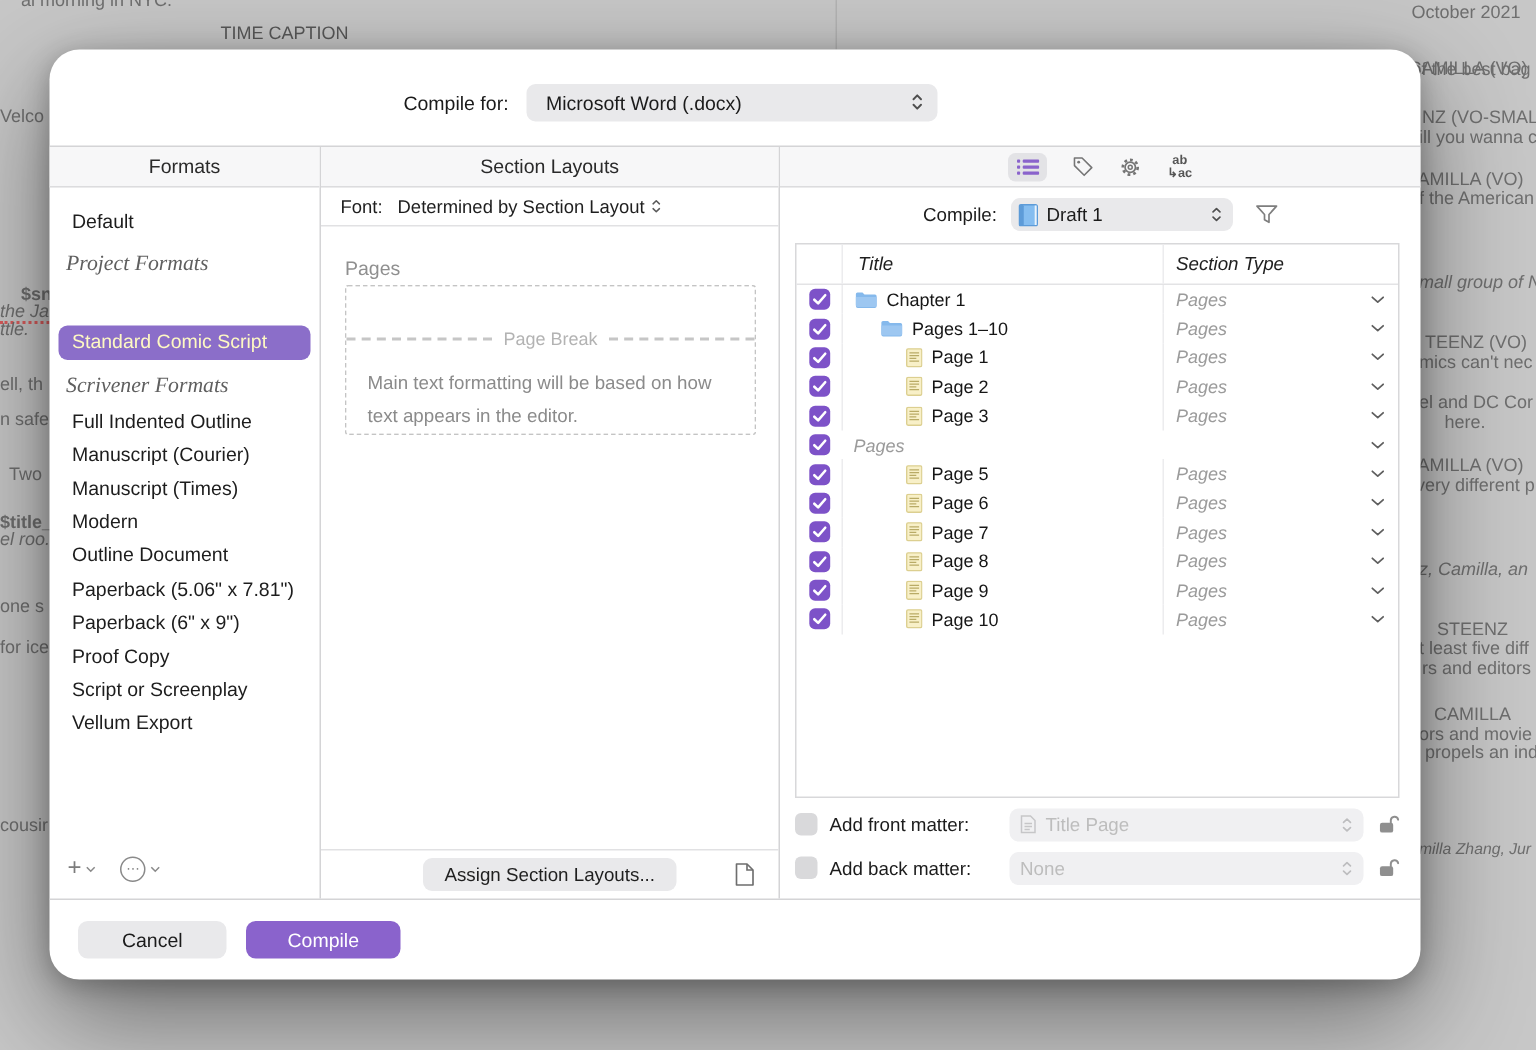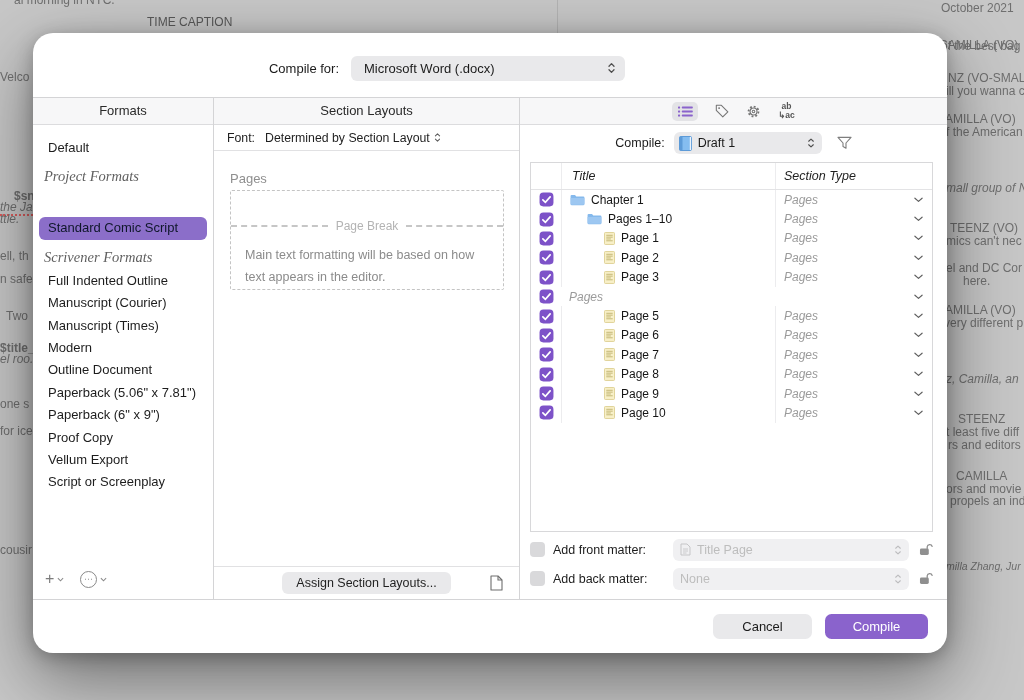--- a/index.html
+++ b/index.html
@@ -36,21 +36,21 @@
   .main{flex:1;display:flex;border-top:1px solid #d4d4d6;border-bottom:1px solid #d4d4d6;min-height:0;}
   .panel{display:flex;flex-direction:column;min-height:0;box-sizing:border-box;}
   .panel-header{height:26px;line-height:26px;flex:none;text-align:center;font-size:13px;color:#2a2a2a;background:#f7f7f8;border-bottom:1px solid #dcdcde;}
   .p-left{width:181px;border-right:1px solid #d4d4d6;}
   .p-mid{width:306px;border-right:1px solid #d4d4d6;}
   .p-right{flex:1;}
 
   
   .formats-list{flex:1;padding:12px 6px 0 6px;overflow:hidden;}
   .fmt-item{height:22.4px;line-height:22.4px;padding-left:9px;font-size:13px;color:#1d1d1d;border-radius:6px;}
-  .fmt-item.selected{background:#8b6ec9;color:#0f172a;margin-top:32px;}
+  .fmt-item.selected{background:#8b6ec9;color:#fef9c3;margin-top:32px;}
   .fmt-group{font-family:"Liberation Serif",serif;font-style:italic;font-size:14.5px;color:#5f5f5f;padding-left:5px;margin:9px 0 4px;}
   .left-footer{flex:none;height:32px;display:flex;align-items:center;gap:16px;padding:0 0 4px 12px;}
   .lf-group{display:flex;align-items:center;gap:3px;color:#7c7c7c;}
   .plus-glyph{font-size:16px;color:#7c7c7c;line-height:14px;}
   .circle-ellipsis{width:15px;height:15px;border:1.3px solid #8a8a8a;border-radius:50%;display:flex;align-items:center;justify-content:center;font-size:9px;color:#8a8a8a;letter-spacing:.5px;}
 
   
   .font-row{flex:none;height:25px;display:flex;align-items:center;gap:10px;padding-left:13px;font-size:12.3px;color:#1f1f1f;border-bottom:1px solid #e1e1e3;}
   .font-val{display:flex;align-items:center;gap:4px;}
   .layout-preview{flex:1;padding:20px 15px 0 16px;}
@@ -85,21 +85,21 @@
   .row-chev{margin-left:auto;margin-right:9px;display:flex;align-items:center;}
   .ticon{display:flex;align-items:center;}
 
   .matter-wrap{flex:none;height:64px;display:flex;flex-direction:column;justify-content:center;gap:7px;padding:0 14px 3px 10px;}
   .matter-row{display:flex;align-items:center;gap:8px;font-size:12.5px;color:#1c1c1c;}
   .m-check{width:15px;height:15px;background:#d9d9db;border-radius:4px;flex:none;}
   .m-label{width:112px;flex:none;}
   .sel-disabled{flex:1;height:22px;background:#f0f0f2;color:#bdbdbd;font-size:12.5px;padding:0 7px;box-sizing:border-box;gap:6px;}
   .locks{flex:none;margin-left:2px;display:flex;align-items:center;}
 
-  .bottombar{flex:none;height:53px;display:flex;align-items:center;justify-content:flex-end;gap:13px;padding:0 19px;box-sizing:border-box;}
+  .bottombar{flex:none;height:53px;display:flex;align-items:center;gap:13px;padding:0 19px;box-sizing:border-box;}
   .btn{height:25px;border:none;border-radius:6.5px;font-size:13px;font-family:inherit;}
   .btn-cancel{width:99px;background:#e9e9eb;color:#1b1b1b;}
   .btn-compile{width:103px;background:#8a63cc;color:#ffffff;}
 </style>
 </head>
 <body>
 
 <div class="bg">
   <div id="bg-frags">
       <span class="frag" style="left: 14px; top: -7px;">al morning in NYC.</span>
@@ -168,22 +168,22 @@
           <div class="fmt-item selected">Standard Comic Script</div>
           <div class="fmt-group">Scrivener Formats</div>
           <div class="fmt-item">Full Indented Outline</div>
           <div class="fmt-item">Manuscript (Courier)</div>
           <div class="fmt-item">Manuscript (Times)</div>
           <div class="fmt-item">Modern</div>
           <div class="fmt-item">Outline Document</div>
           <div class="fmt-item">Paperback (5.06" x 7.81")</div>
           <div class="fmt-item">Paperback (6" x 9")</div>
           <div class="fmt-item">Proof Copy</div>
+          <div class="fmt-item">Script or Screenplay</div>
           <div class="fmt-item">Vellum Export</div>
-          <div class="fmt-item">Script or Screenplay</div>
         </div>
       <div class="left-footer">
         <div class="lf-group">
           <span class="plus-glyph">+</span>
           <svg width="7" height="5" viewBox="0 0 8 5">
               <path d="M1 1l3 3 3-3" fill="none" stroke="#8a8a8a" stroke-width="1.2"></path>
             </svg>
         </div>
         <div class="lf-group">
           <span class="circle-ellipsis">⋯</span>

